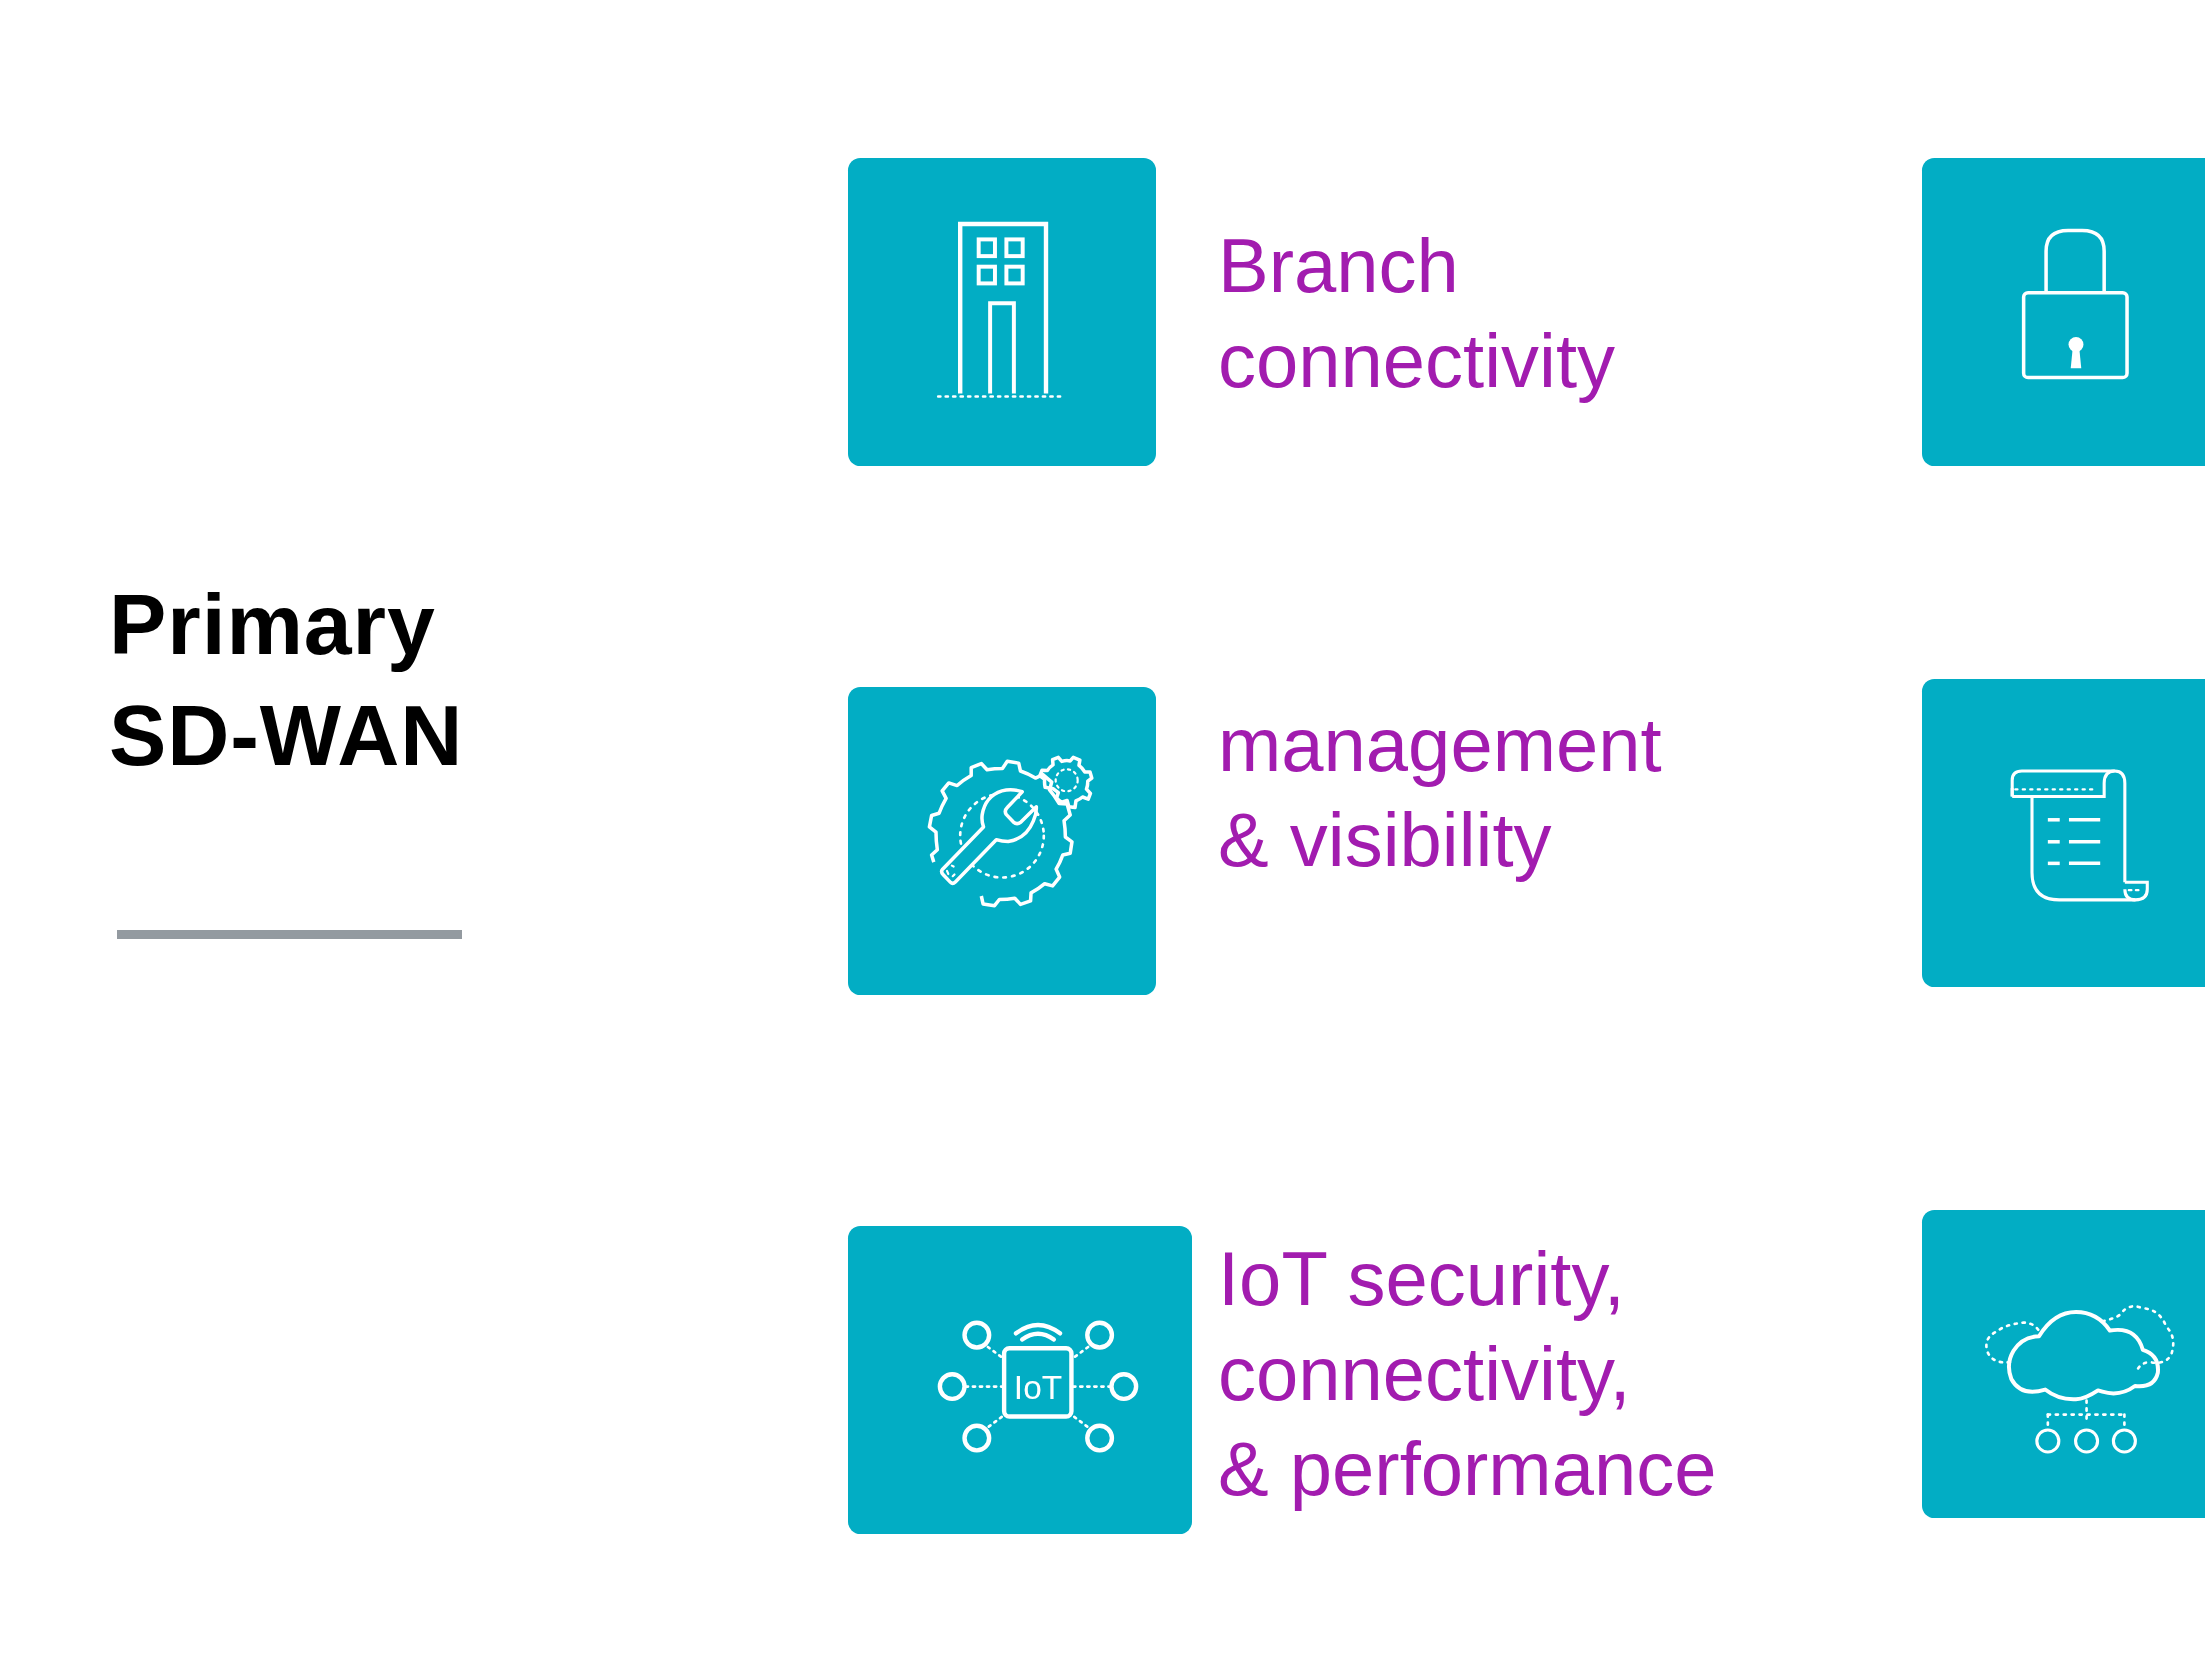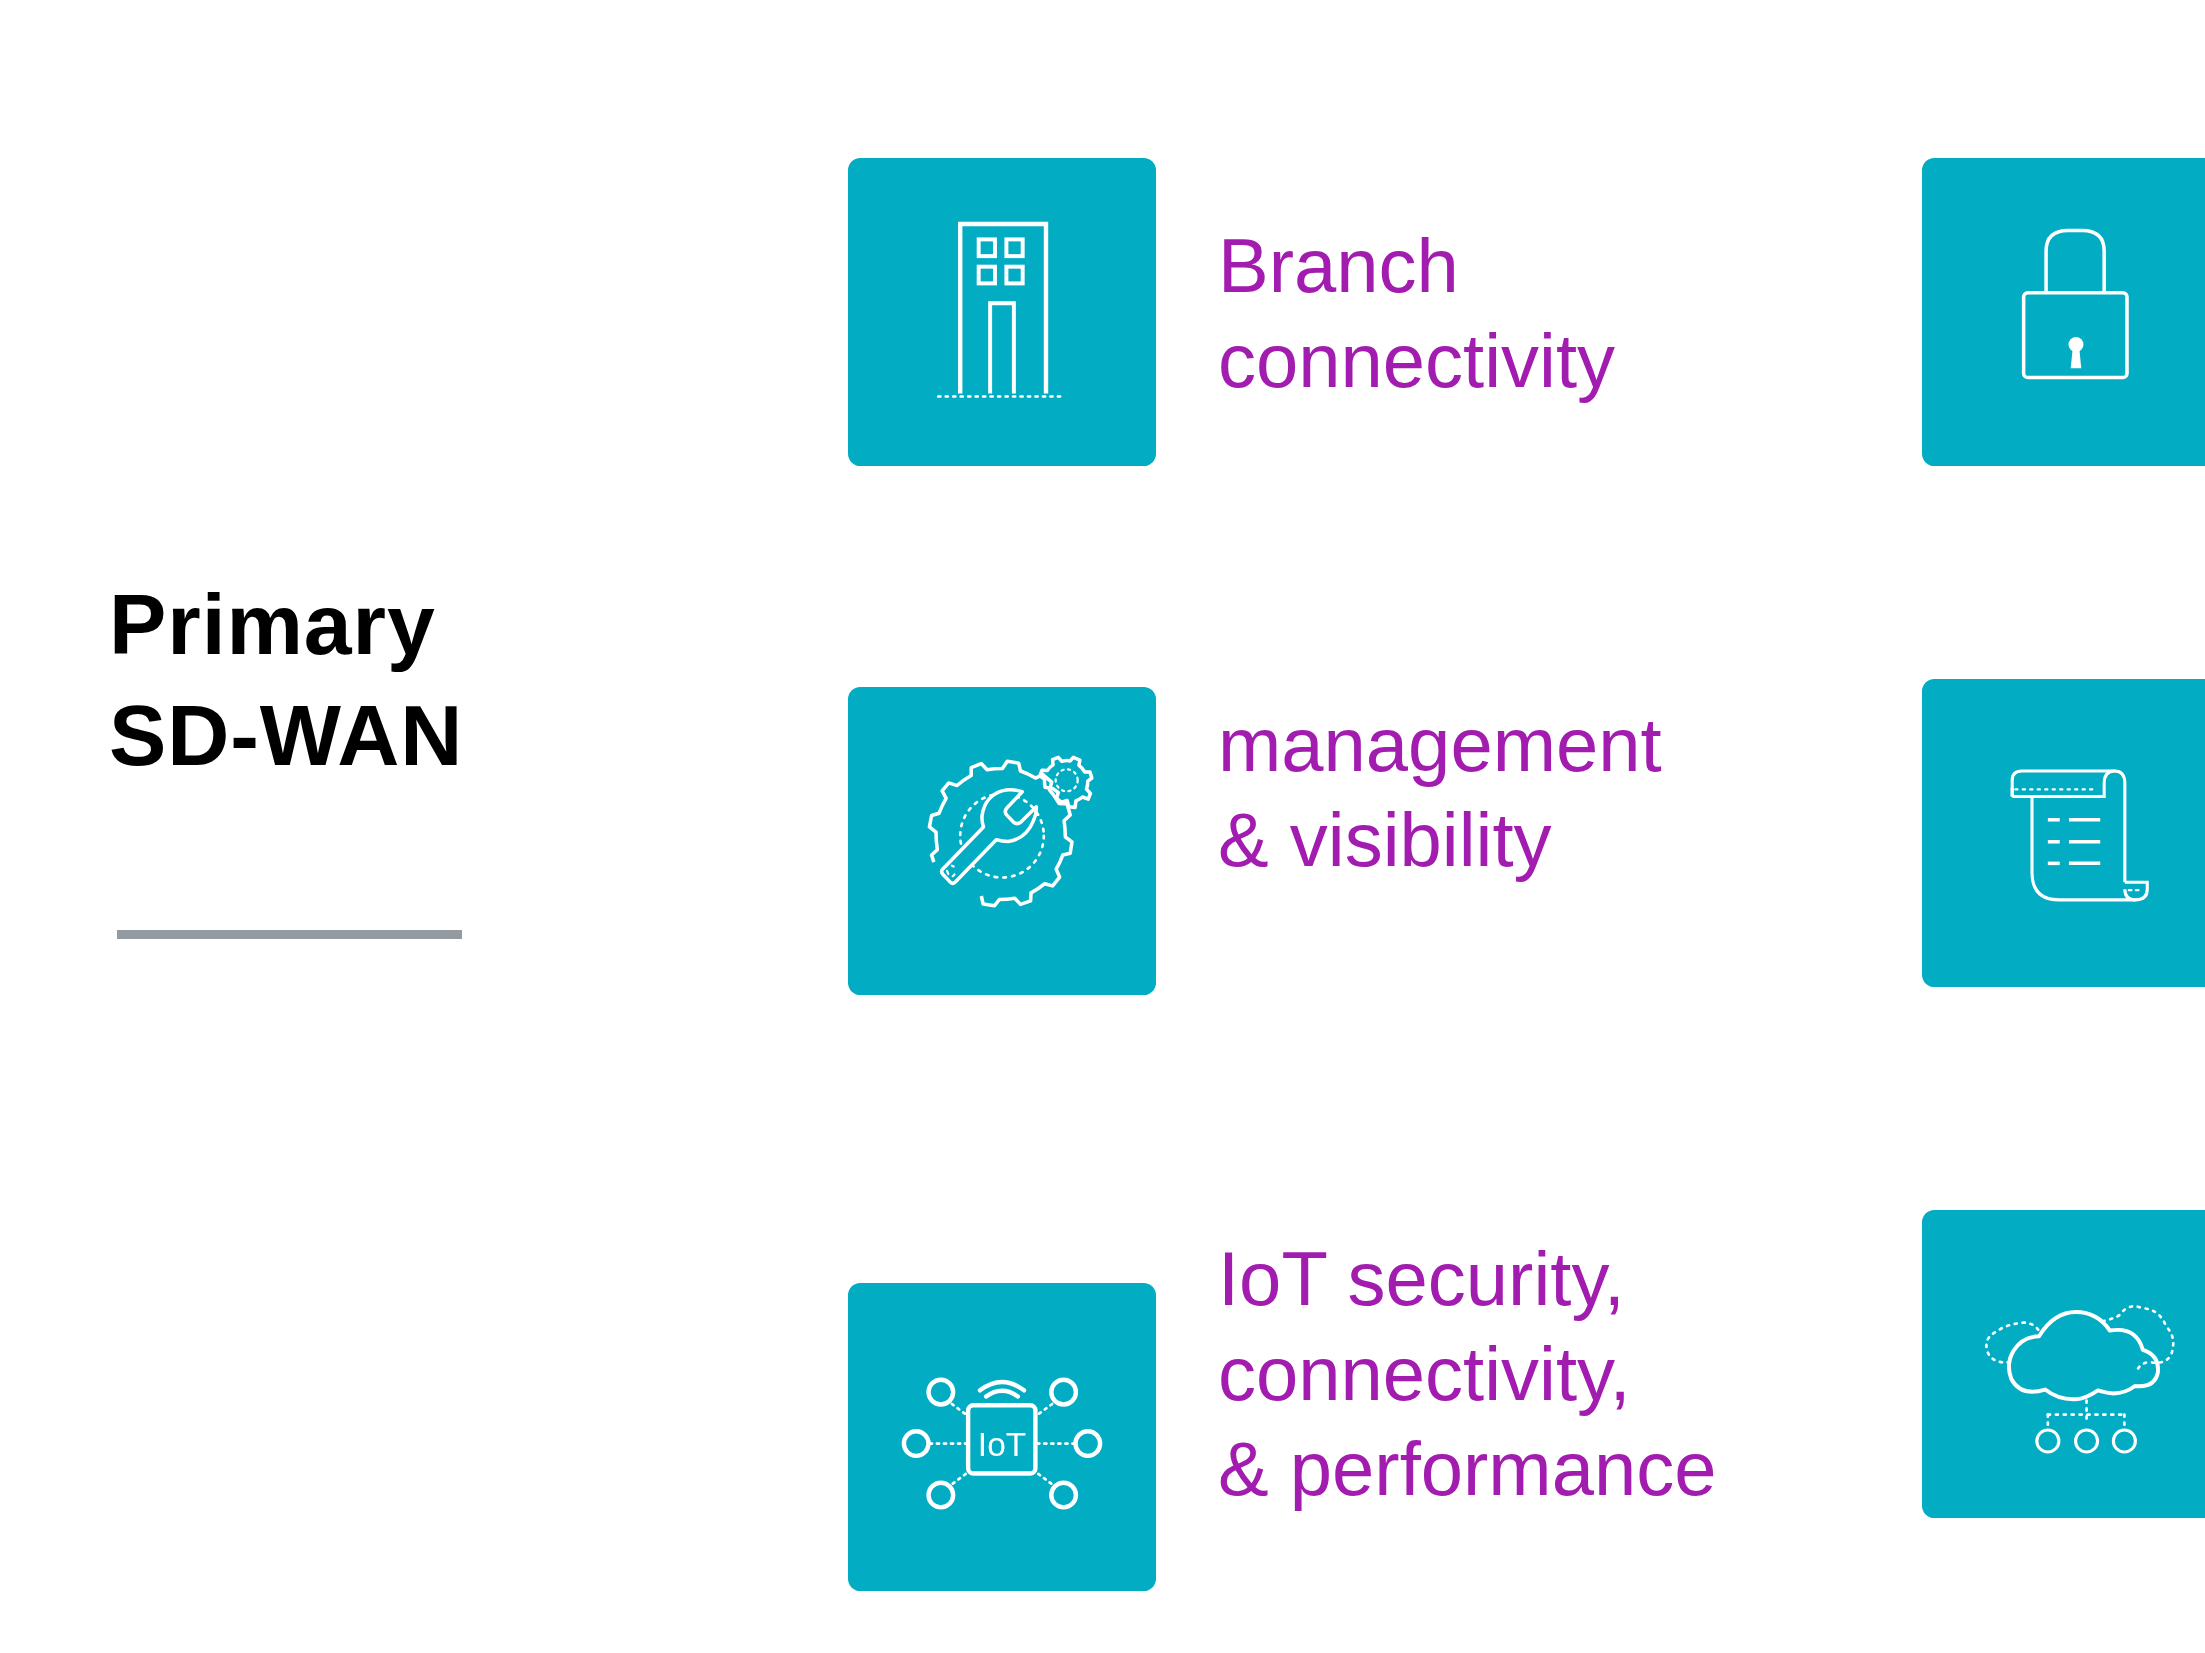--- a/index.html
+++ b/index.html
@@ -78,21 +78,21 @@
     <line x1="470" y1="480" x2="500" y2="480" stroke-width="5" stroke-dasharray="6,10" stroke-linecap="round"></line>
     <line x1="286" y1="320" x2="313" y2="320" stroke-width="8"></line>
     <line x1="334" y1="320" x2="405" y2="320" stroke-width="8"></line>
     <line x1="286" y1="370" x2="313" y2="370" stroke-width="8"></line>
     <line x1="334" y1="370" x2="405" y2="370" stroke-width="8"></line>
     <line x1="286" y1="419" x2="313" y2="419" stroke-width="8"></line>
     <line x1="334" y1="419" x2="405" y2="419" stroke-width="8"></line>
   </svg>
 </div>
 
-<div class="tile" style="left:848px; top:1283px;">
+<div class="tile" style="left:848px; top:1226px;padding-left:36px;">
   <svg viewBox="0 0 700 700" fill="none" stroke="#fff" stroke-width="10" stroke-linecap="round">
     <rect x="273" y="278" width="153" height="155" rx="12"></rect>
     <text x="350" y="393" fill="#fff" stroke="none" text-anchor="middle" font-family="Liberation Sans, sans-serif" font-size="76">IoT</text>
     <path d="M300,244 Q350,206 400,244"></path>
     <path d="M314,258 Q350,232 386,258"></path>
     <circle cx="211" cy="248" r="28"></circle>
     <circle cx="490" cy="248" r="28"></circle>
     <circle cx="155" cy="365" r="28"></circle>
     <circle cx="545" cy="365" r="28"></circle>
     <circle cx="211" cy="482" r="28"></circle>

